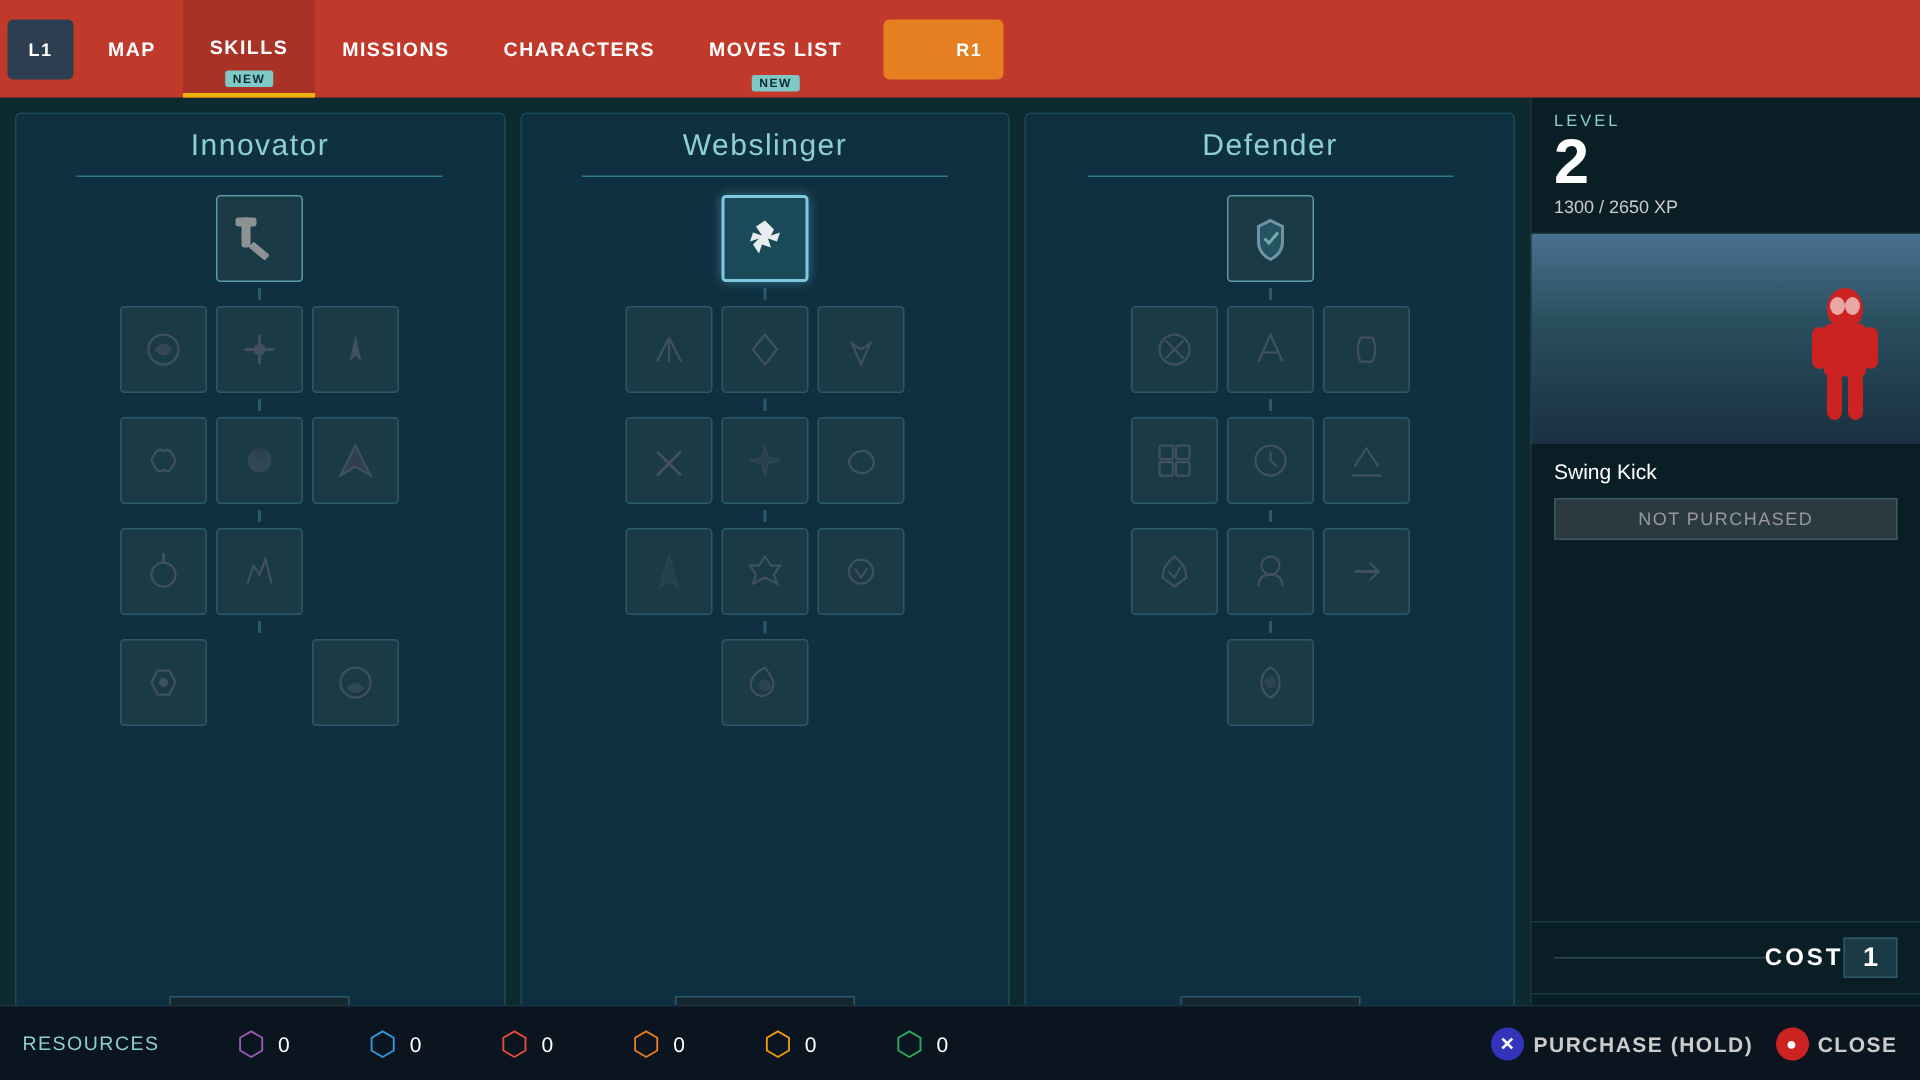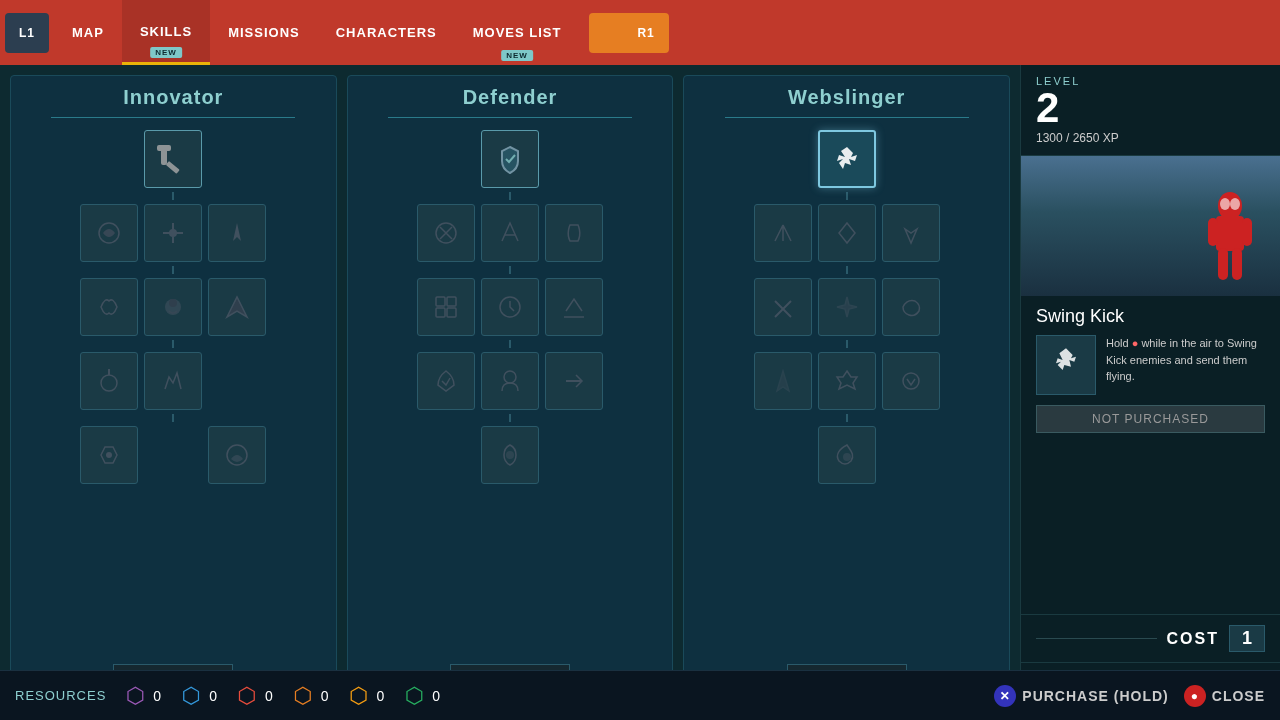--- a/index.html
+++ b/index.html
@@ -92,21 +92,21 @@
       display: flex;
       flex-direction: column;
       align-items: center;
       padding: 10px;
       position: relative;
     }
     .skill-tree-title {
       font-size: 20px;
       color: #8ecfcf;
       margin-bottom: 8px;
-      font-weight: bold;
+      font-weight: normal;
       letter-spacing: 1px;
       text-align: right;
     }
     .skill-tree-divider {
       width: 80%;
       height: 1px;
       background: #2a7a8a;
       margin-bottom: 12px;
     }
 
@@ -228,21 +228,21 @@
       bottom: 0;
       background: linear-gradient(to bottom, #4a7090 0%, #2a5060 40%, #1a3040 100%);
     }
 
     .skill-detail-section {
       padding: 10px 15px;
       border-bottom: 1px solid #1a3a40;
       flex: 1;
     }
     .skill-name {
-      font-size: 18px;
+      font-size: 14px;
       color: white;
       margin-bottom: 8px;
     }
     .skill-description-area {
       display: flex;
       gap: 10px;
     }
     .skill-thumb {
       width: 60px;
       height: 60px;
@@ -271,21 +271,20 @@
       text-align: center;
       font-size: 12px;
       color: #999;
       letter-spacing: 1px;
     }
 
     .cost-section {
       padding: 10px 15px;
       display: flex;
       align-items: center;
-      gap: 10px;
       border-bottom: 1px solid #1a3a40;
     }
     .cost-line {
       flex: 1;
       height: 1px;
       background: #2a4a50;
     }
     .cost-label {
       font-size: 16px;
       font-weight: bold;
@@ -331,20 +330,21 @@
       height: 50px;
       background: #0a1520;
       border-top: 1px solid #1a3040;
       display: flex;
       align-items: center;
       padding: 0 15px;
       position: absolute;
       bottom: 0;
       left: 0;
       right: 0;
+      gap: 32px;
     }
     .resources-label {
       font-size: 13px;
       color: #8ecfcf;
       letter-spacing: 1px;
       margin-right: 15px;
       text-transform: uppercase;
     }
     .resource-item {
       display: flex;
@@ -530,196 +530,196 @@
                 </svg>
             </div>
           </div>
         </div>
         <div class="progress-bar-container">
           <span>0%</span>
         </div>
       </div>
 
       <div class="skill-tree">
-        <div class="skill-tree-title">Defender</div>
+        <div class="skill-tree-title">Webslinger</div>
         <div class="skill-tree-divider"></div>
         <div class="skill-grid">
 
           <div class="skill-row">
-            <div class="skill-icon active" style="border-color:#5a9aaa;">
-              <svg viewBox="0 0 36 36" fill="none">
-                  <path d="M18 6 L26 10 L26 20 Q26 28 18 32 Q10 28 10 20 L10 10Z" stroke="#8ab" stroke-width="2" fill="#2a5a6a"></path>
-                  <path d="M14 18 L17 21 L23 14" stroke="#8cc" stroke-width="2"></path>
-                </svg>
-            </div>
-          </div>
-          <div class="connector"></div>
-
-          <div class="skill-row">
-            <div class="skill-icon">
-              <svg viewBox="0 0 36 36" fill="none">
-                  <circle cx="18" cy="18" r="10" stroke="#667" stroke-width="1.5"></circle>
-                  <path d="M12 12 L24 24 M24 12 L12 24" stroke="#667" stroke-width="1.5"></path>
-                </svg>
-            </div>
-            <div class="skill-icon">
-              <svg viewBox="0 0 36 36" fill="none">
-                  <path d="M10 26 L18 8 L26 26" stroke="#667" stroke-width="1.5"></path>
-                  <line x1="13" y1="20" x2="23" y2="20" stroke="#667" stroke-width="1.5"></line>
-                </svg>
-            </div>
-            <div class="skill-icon">
-              <svg viewBox="0 0 36 36" fill="none">
-                  <path d="M14 10 C14 10 10 18 14 26 L22 26 C26 18 22 10 22 10Z" stroke="#667" stroke-width="1.5"></path>
-                </svg>
-            </div>
-          </div>
-          <div class="connector"></div>
-
-          <div class="skill-row">
-            <div class="skill-icon">
-              <svg viewBox="0 0 36 36" fill="none">
-                  <rect x="8" y="8" width="9" height="9" rx="1" stroke="#667" stroke-width="1.5"></rect>
-                  <rect x="19" y="8" width="9" height="9" rx="1" stroke="#667" stroke-width="1.5"></rect>
-                  <rect x="8" y="19" width="9" height="9" rx="1" stroke="#667" stroke-width="1.5"></rect>
-                  <rect x="19" y="19" width="9" height="9" rx="1" stroke="#667" stroke-width="1.5"></rect>
-                </svg>
-            </div>
-            <div class="skill-icon">
-              <svg viewBox="0 0 36 36" fill="none">
-                  <circle cx="18" cy="18" r="10" stroke="#667" stroke-width="1.5"></circle>
-                  <path d="M18 12 L18 18 L22 22" stroke="#667" stroke-width="1.5"></path>
-                </svg>
-            </div>
-            <div class="skill-icon">
-              <svg viewBox="0 0 36 36" fill="none">
-                  <path d="M10 22 L18 10 L26 22" stroke="#667" stroke-width="1.5"></path>
-                  <path d="M8 28 L28 28" stroke="#667" stroke-width="1.5"></path>
-                </svg>
-            </div>
-          </div>
-          <div class="connector"></div>
-
-          <div class="skill-row">
-            <div class="skill-icon">
-              <svg viewBox="0 0 36 36" fill="none">
-                  <path d="M18 8 Q26 14 26 22 L18 28 L10 22 Q10 14 18 8Z" stroke="#667" stroke-width="1.5"></path>
-                  <path d="M14 18 L18 22 L22 15" stroke="#667" stroke-width="1.5"></path>
-                </svg>
-            </div>
-            <div class="skill-icon">
-              <svg viewBox="0 0 36 36" fill="none">
-                  <circle cx="18" cy="14" r="6" stroke="#667" stroke-width="1.5"></circle>
-                  <path d="M10 28 Q10 20 18 20 Q26 20 26 28" stroke="#667" stroke-width="1.5"></path>
-                </svg>
-            </div>
-            <div class="skill-icon">
-              <svg viewBox="0 0 36 36" fill="none">
-                  <line x1="10" y1="18" x2="26" y2="18" stroke="#667" stroke-width="2"></line>
-                  <path d="M20 12 L26 18 L20 24" stroke="#667" stroke-width="1.5"></path>
+            <div class="skill-icon selected">
+              <svg viewBox="0 0 36 36" fill="white">
+                  <path d="M18 6 L24 12 L22 16 L28 14 L26 20 L20 18 L22 24 L16 22 L14 28 L10 22 L14 18 L8 20 L10 14 L16 16 L12 10Z" opacity="0.9"></path>
+                </svg>
+            </div>
+          </div>
+          <div class="connector"></div>
+
+          <div class="skill-row">
+            <div class="skill-icon">
+              <svg viewBox="0 0 36 36" fill="none">
+                  <path d="M10 26 L18 10 L18 26 M18 10 L26 26" stroke="#667" stroke-width="1.5"></path>
+                </svg>
+            </div>
+            <div class="skill-icon">
+              <svg viewBox="0 0 36 36" fill="none">
+                  <path d="M18 8 L26 18 L18 28 L10 18Z" stroke="#667" stroke-width="1.5"></path>
+                </svg>
+            </div>
+            <div class="skill-icon">
+              <svg viewBox="0 0 36 36" fill="none">
+                  <path d="M18 28 L12 14 L18 18 L24 14Z" stroke="#667" stroke-width="1.5"></path>
+                </svg>
+            </div>
+          </div>
+          <div class="connector"></div>
+
+          <div class="skill-row">
+            <div class="skill-icon">
+              <svg viewBox="0 0 36 36" fill="none">
+                  <line x1="10" y1="12" x2="26" y2="28" stroke="#667" stroke-width="2"></line>
+                  <line x1="10" y1="28" x2="26" y2="12" stroke="#667" stroke-width="2"></line>
+                </svg>
+            </div>
+            <div class="skill-icon">
+              <svg viewBox="0 0 36 36" fill="none">
+                  <path d="M18 8 L20 16 L28 18 L20 20 L18 28 L16 20 L8 18 L16 16Z" stroke="#667" stroke-width="1.5" fill="#556" opacity="0.5"></path>
+                </svg>
+            </div>
+            <div class="skill-icon">
+              <svg viewBox="0 0 36 36" fill="none">
+                  <path d="M10 18 Q14 10 22 12 Q28 16 26 22 Q22 28 16 26 Q10 24 10 18Z" stroke="#667" stroke-width="1.5"></path>
+                </svg>
+            </div>
+          </div>
+          <div class="connector"></div>
+
+          <div class="skill-row">
+            <div class="skill-icon">
+              <svg viewBox="0 0 36 36" fill="none">
+                  <path d="M12 28 L18 8 L24 28 L18 24Z" stroke="#667" stroke-width="1.5" fill="#556" opacity="0.4"></path>
+                </svg>
+            </div>
+            <div class="skill-icon">
+              <svg viewBox="0 0 36 36" fill="none">
+                  <path d="M18 8 L22 14 L28 14 L24 20 L26 26 L18 22 L10 26 L12 20 L8 14 L14 14Z" stroke="#667" stroke-width="1.5"></path>
+                </svg>
+            </div>
+            <div class="skill-icon">
+              <svg viewBox="0 0 36 36" fill="none">
+                  <circle cx="18" cy="18" r="8" stroke="#667" stroke-width="1.5"></circle>
+                  <path d="M14 16 L18 22 L22 16" stroke="#667" stroke-width="1.5"></path>
                 </svg>
             </div>
           </div>
           <div class="connector"></div>
 
           <div class="skill-row">
             <div style="width:58px; height:58px; visibility:hidden;"></div>
             <div class="skill-icon">
               <svg viewBox="0 0 36 36" fill="none">
-                  <path d="M18 8 C10 12 10 24 18 28 C26 24 26 12 18 8Z" stroke="#667" stroke-width="1.5"></path>
-                  <circle cx="18" cy="18" r="4" fill="#667" opacity="0.5"></circle>
+                  <path d="M18 8 C22 14 26 18 22 24 C18 28 14 28 10 24 C6 18 10 12 18 8Z" stroke="#667" stroke-width="1.5"></path>
+                  <circle cx="18" cy="20" r="4" fill="#667" opacity="0.5"></circle>
                 </svg>
             </div>
             <div style="width:58px; height:58px; visibility:hidden;"></div>
           </div>
         </div>
         <div class="progress-bar-container">
           <span>0%</span>
         </div>
       </div>
 
       <div class="skill-tree">
-        <div class="skill-tree-title">Webslinger</div>
+        <div class="skill-tree-title">Defender</div>
         <div class="skill-tree-divider"></div>
         <div class="skill-grid">
 
           <div class="skill-row">
-            <div class="skill-icon selected">
-              <svg viewBox="0 0 36 36" fill="white">
-                  <path d="M18 6 L24 12 L22 16 L28 14 L26 20 L20 18 L22 24 L16 22 L14 28 L10 22 L14 18 L8 20 L10 14 L16 16 L12 10Z" opacity="0.9"></path>
-                </svg>
-            </div>
-          </div>
-          <div class="connector"></div>
-
-          <div class="skill-row">
-            <div class="skill-icon">
-              <svg viewBox="0 0 36 36" fill="none">
-                  <path d="M10 26 L18 10 L18 26 M18 10 L26 26" stroke="#667" stroke-width="1.5"></path>
-                </svg>
-            </div>
-            <div class="skill-icon">
-              <svg viewBox="0 0 36 36" fill="none">
-                  <path d="M18 8 L26 18 L18 28 L10 18Z" stroke="#667" stroke-width="1.5"></path>
-                </svg>
-            </div>
-            <div class="skill-icon">
-              <svg viewBox="0 0 36 36" fill="none">
-                  <path d="M18 28 L12 14 L18 18 L24 14Z" stroke="#667" stroke-width="1.5"></path>
-                </svg>
-            </div>
-          </div>
-          <div class="connector"></div>
-
-          <div class="skill-row">
-            <div class="skill-icon">
-              <svg viewBox="0 0 36 36" fill="none">
-                  <line x1="10" y1="12" x2="26" y2="28" stroke="#667" stroke-width="2"></line>
-                  <line x1="10" y1="28" x2="26" y2="12" stroke="#667" stroke-width="2"></line>
-                </svg>
-            </div>
-            <div class="skill-icon">
-              <svg viewBox="0 0 36 36" fill="none">
-                  <path d="M18 8 L20 16 L28 18 L20 20 L18 28 L16 20 L8 18 L16 16Z" stroke="#667" stroke-width="1.5" fill="#556" opacity="0.5"></path>
-                </svg>
-            </div>
-            <div class="skill-icon">
-              <svg viewBox="0 0 36 36" fill="none">
-                  <path d="M10 18 Q14 10 22 12 Q28 16 26 22 Q22 28 16 26 Q10 24 10 18Z" stroke="#667" stroke-width="1.5"></path>
-                </svg>
-            </div>
-          </div>
-          <div class="connector"></div>
-
-          <div class="skill-row">
-            <div class="skill-icon">
-              <svg viewBox="0 0 36 36" fill="none">
-                  <path d="M12 28 L18 8 L24 28 L18 24Z" stroke="#667" stroke-width="1.5" fill="#556" opacity="0.4"></path>
-                </svg>
-            </div>
-            <div class="skill-icon">
-              <svg viewBox="0 0 36 36" fill="none">
-                  <path d="M18 8 L22 14 L28 14 L24 20 L26 26 L18 22 L10 26 L12 20 L8 14 L14 14Z" stroke="#667" stroke-width="1.5"></path>
-                </svg>
-            </div>
-            <div class="skill-icon">
-              <svg viewBox="0 0 36 36" fill="none">
-                  <circle cx="18" cy="18" r="8" stroke="#667" stroke-width="1.5"></circle>
-                  <path d="M14 16 L18 22 L22 16" stroke="#667" stroke-width="1.5"></path>
+            <div class="skill-icon active" style="border-color:#5a9aaa;">
+              <svg viewBox="0 0 36 36" fill="none">
+                  <path d="M18 6 L26 10 L26 20 Q26 28 18 32 Q10 28 10 20 L10 10Z" stroke="#8ab" stroke-width="2" fill="#2a5a6a"></path>
+                  <path d="M14 18 L17 21 L23 14" stroke="#8cc" stroke-width="2"></path>
+                </svg>
+            </div>
+          </div>
+          <div class="connector"></div>
+
+          <div class="skill-row">
+            <div class="skill-icon">
+              <svg viewBox="0 0 36 36" fill="none">
+                  <circle cx="18" cy="18" r="10" stroke="#667" stroke-width="1.5"></circle>
+                  <path d="M12 12 L24 24 M24 12 L12 24" stroke="#667" stroke-width="1.5"></path>
+                </svg>
+            </div>
+            <div class="skill-icon">
+              <svg viewBox="0 0 36 36" fill="none">
+                  <path d="M10 26 L18 8 L26 26" stroke="#667" stroke-width="1.5"></path>
+                  <line x1="13" y1="20" x2="23" y2="20" stroke="#667" stroke-width="1.5"></line>
+                </svg>
+            </div>
+            <div class="skill-icon">
+              <svg viewBox="0 0 36 36" fill="none">
+                  <path d="M14 10 C14 10 10 18 14 26 L22 26 C26 18 22 10 22 10Z" stroke="#667" stroke-width="1.5"></path>
+                </svg>
+            </div>
+          </div>
+          <div class="connector"></div>
+
+          <div class="skill-row">
+            <div class="skill-icon">
+              <svg viewBox="0 0 36 36" fill="none">
+                  <rect x="8" y="8" width="9" height="9" rx="1" stroke="#667" stroke-width="1.5"></rect>
+                  <rect x="19" y="8" width="9" height="9" rx="1" stroke="#667" stroke-width="1.5"></rect>
+                  <rect x="8" y="19" width="9" height="9" rx="1" stroke="#667" stroke-width="1.5"></rect>
+                  <rect x="19" y="19" width="9" height="9" rx="1" stroke="#667" stroke-width="1.5"></rect>
+                </svg>
+            </div>
+            <div class="skill-icon">
+              <svg viewBox="0 0 36 36" fill="none">
+                  <circle cx="18" cy="18" r="10" stroke="#667" stroke-width="1.5"></circle>
+                  <path d="M18 12 L18 18 L22 22" stroke="#667" stroke-width="1.5"></path>
+                </svg>
+            </div>
+            <div class="skill-icon">
+              <svg viewBox="0 0 36 36" fill="none">
+                  <path d="M10 22 L18 10 L26 22" stroke="#667" stroke-width="1.5"></path>
+                  <path d="M8 28 L28 28" stroke="#667" stroke-width="1.5"></path>
+                </svg>
+            </div>
+          </div>
+          <div class="connector"></div>
+
+          <div class="skill-row">
+            <div class="skill-icon">
+              <svg viewBox="0 0 36 36" fill="none">
+                  <path d="M18 8 Q26 14 26 22 L18 28 L10 22 Q10 14 18 8Z" stroke="#667" stroke-width="1.5"></path>
+                  <path d="M14 18 L18 22 L22 15" stroke="#667" stroke-width="1.5"></path>
+                </svg>
+            </div>
+            <div class="skill-icon">
+              <svg viewBox="0 0 36 36" fill="none">
+                  <circle cx="18" cy="14" r="6" stroke="#667" stroke-width="1.5"></circle>
+                  <path d="M10 28 Q10 20 18 20 Q26 20 26 28" stroke="#667" stroke-width="1.5"></path>
+                </svg>
+            </div>
+            <div class="skill-icon">
+              <svg viewBox="0 0 36 36" fill="none">
+                  <line x1="10" y1="18" x2="26" y2="18" stroke="#667" stroke-width="2"></line>
+                  <path d="M20 12 L26 18 L20 24" stroke="#667" stroke-width="1.5"></path>
                 </svg>
             </div>
           </div>
           <div class="connector"></div>
 
           <div class="skill-row">
             <div style="width:58px; height:58px; visibility:hidden;"></div>
             <div class="skill-icon">
               <svg viewBox="0 0 36 36" fill="none">
-                  <path d="M18 8 C22 14 26 18 22 24 C18 28 14 28 10 24 C6 18 10 12 18 8Z" stroke="#667" stroke-width="1.5"></path>
-                  <circle cx="18" cy="20" r="4" fill="#667" opacity="0.5"></circle>
+                  <path d="M18 8 C10 12 10 24 18 28 C26 24 26 12 18 8Z" stroke="#667" stroke-width="1.5"></path>
+                  <circle cx="18" cy="18" r="4" fill="#667" opacity="0.5"></circle>
                 </svg>
             </div>
             <div style="width:58px; height:58px; visibility:hidden;"></div>
           </div>
         </div>
         <div class="progress-bar-container">
           <span>0%</span>
         </div>
       </div>
 
@@ -746,30 +746,20 @@
         <rect x="52" y="32" width="10" height="28" rx="5" fill="#cc2222"></rect>
         <rect x="28" y="62" width="10" height="32" rx="5" fill="#cc2222"></rect>
         <rect x="42" y="62" width="10" height="32" rx="5" fill="#cc2222"></rect>
         <ellipse cx="35" cy="18" rx="5" ry="6" fill="white" opacity="0.6"></ellipse>
         <ellipse cx="45" cy="18" rx="5" ry="6" fill="white" opacity="0.6"></ellipse>
       </svg>
     </div>
 
     <div class="skill-detail-section">
       <div class="skill-name">Swing Kick</div>
-      <div class="skill-description-area">
-        <div class="skill-thumb">
-          <svg viewBox="0 0 60 60" width="50" height="50" fill="white">
-            <path d="M30 10 L38 18 L36 22 L42 20 L40 26 L34 24 L36 32 L28 30 L26 36 L20 30 L24 26 L18 28 L20 22 L26 24 L22 16Z" opacity="0.85"></path>
-          </svg>
-        </div>
-        <div class="skill-desc-text">
-          Hold <span class="highlight-btn">●</span> while in the air to Swing Kick enemies and send them flying.
-        </div>
-      </div>
       <div class="not-purchased-bar">NOT PURCHASED</div>
     </div>
 
     <div class="cost-section">
       <div class="cost-line"></div>
       <div class="cost-label">COST</div>
       <div class="cost-value">1</div>
     </div>
 
     <div class="skill-points-section">

